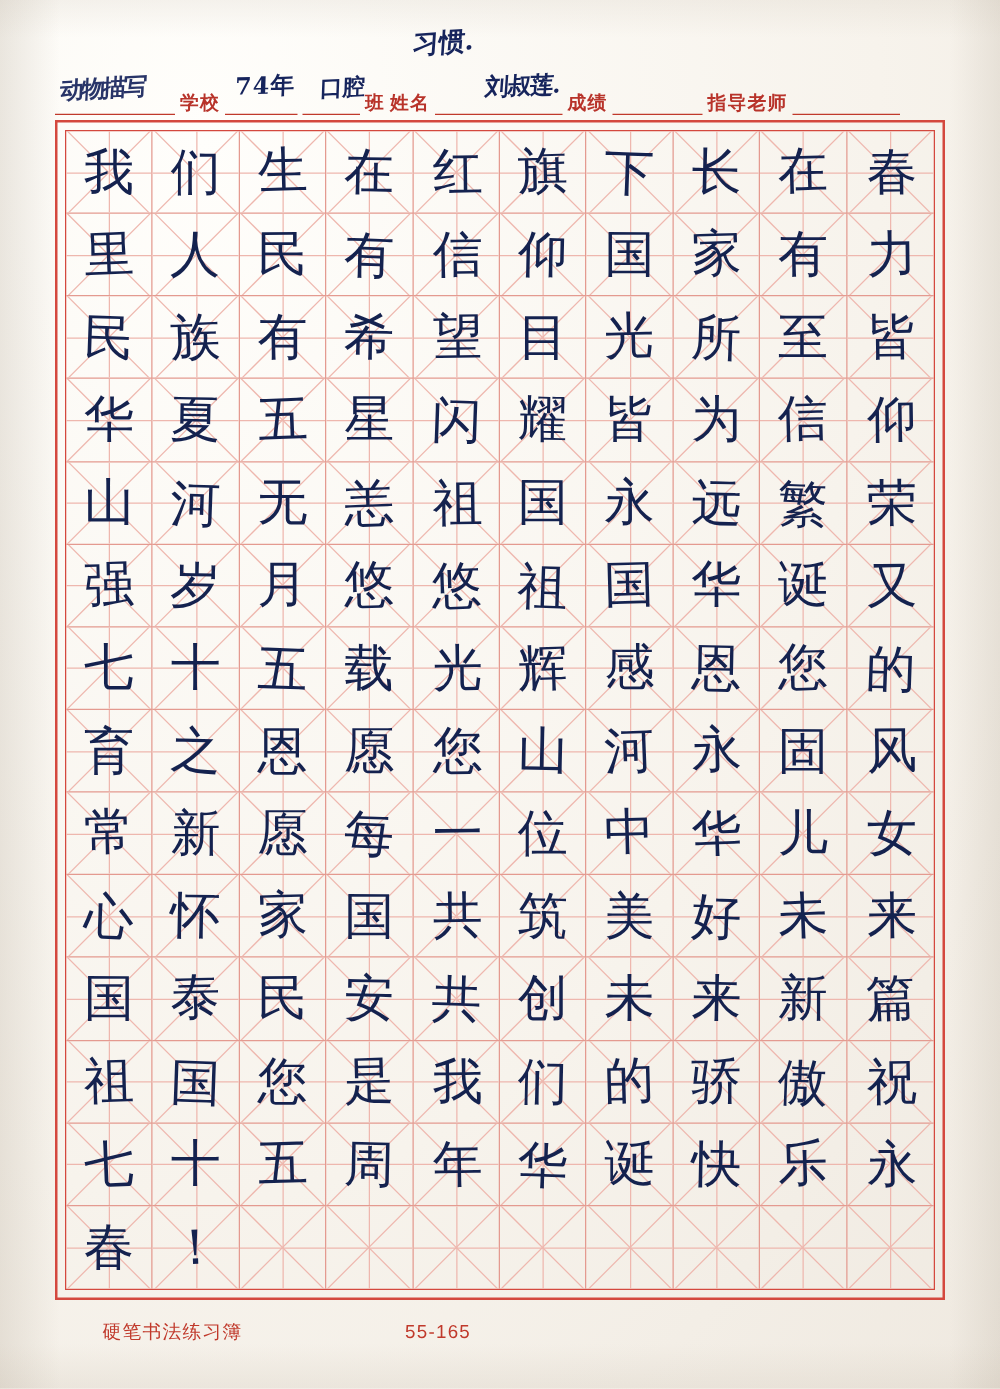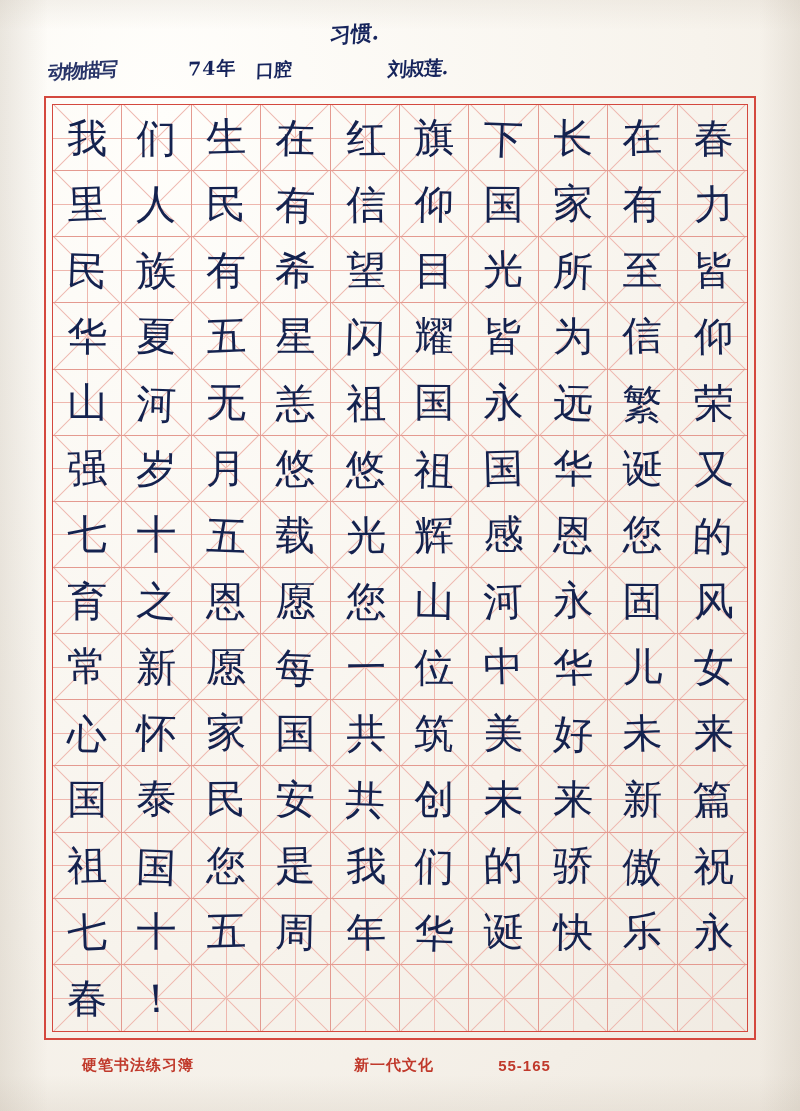--- a/index.html
+++ b/index.html
@@ -192,32 +192,45 @@
   
   .footer {
     position: absolute;
     left: 44px;
     top: 1056px;
     width: 712px;
     display: flex;
     align-items: center;
     color: #c0392b;
     font-size: 15px;
-    font-weight: bold;
+    font-weight: normal;
   }
   .footer-left { width: 34%; padding-left: 38px; letter-spacing: 1px; }
   .footer-center { width: 34%; text-align: center; letter-spacing: 1px; }
   .footer-right { width: 32%; padding-right: 62px; letter-spacing: 1px; }
 </style>
 </head>
 <body>
 
 <div class="page">
   <div class="paper-shade"></div>
 
+  <div class="header">
+    <span class="hdr-blank b1"></span>
+    <span class="hdr-label">学校</span>
+    <span class="hdr-blank b2"></span>
+    <span class="hdr-blank b3"></span>
+    <span class="hdr-label">班</span>
+    <span class="hdr-label">姓名</span>
+    <span class="hdr-blank b4"></span>
+    <span class="hdr-label">成绩</span>
+    <span class="hdr-blank b5"></span>
+    <span class="hdr-label">指导老师</span>
+    <span class="hdr-blank b6"></span>
+  </div>
 
   <div class="hand hand-title">动物描写</div>
   <div class="hand hand-grade">74年</div>
   <div class="hand hand-class">口腔</div>
   <div class="hand hand-name">刘叔莲.</div>
   <div class="hand hand-top">习惯.</div>
 
   <div class="grid-frame">
     <div class="grid-inner" id="grid">
         <div class="cell">
@@ -910,16 +923,15 @@
         </div>
         <div class="cell lastrow">
           <span class="cross-v"></span>
           <span class="cross-h"></span>
         </div>
       </div>
   </div>
 
   <div class="footer">
     <div class="footer-left">硬笔书法练习簿</div>
-    <div class="footer-center">新一代文化</div>
     <div class="footer-right">55-165</div>
   </div>
 </div>
 
 </body></html>

